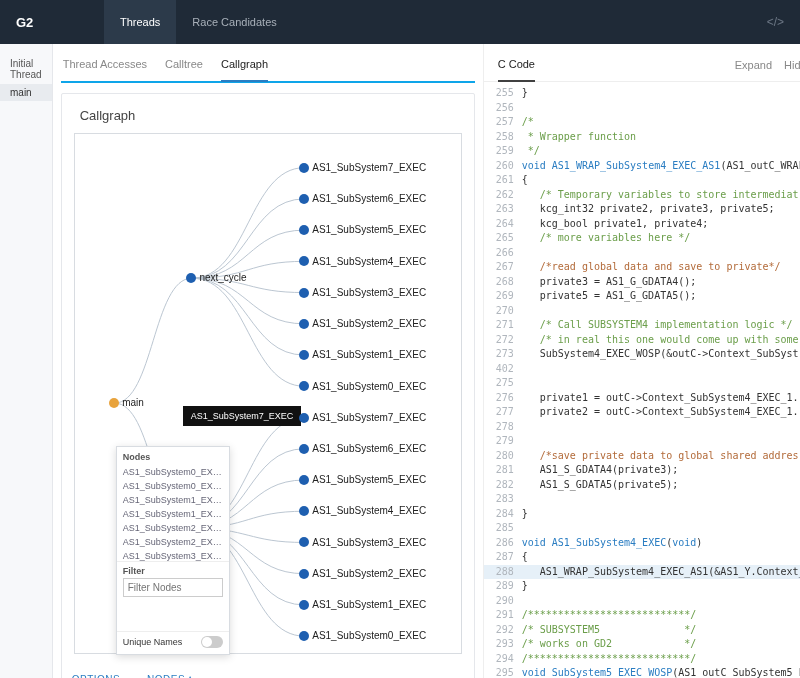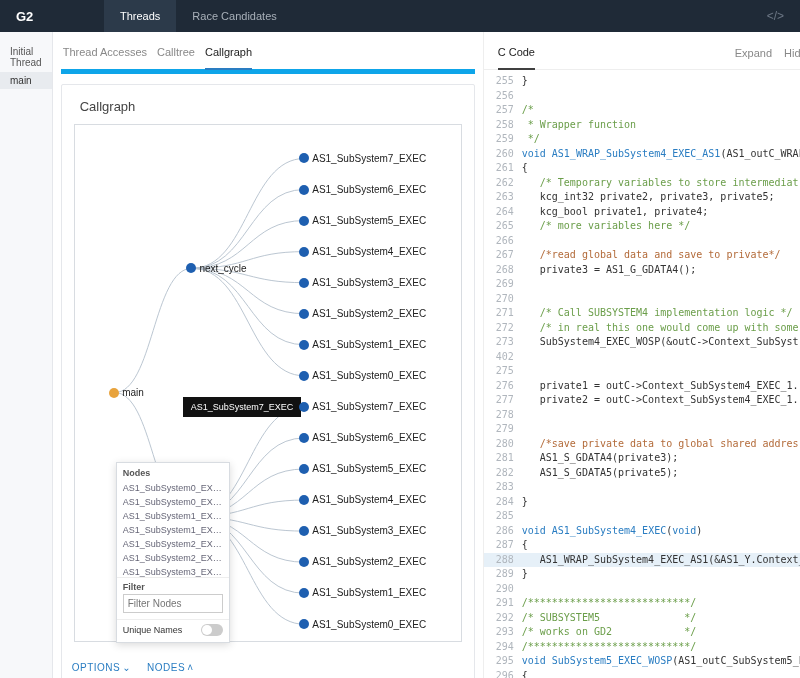--- a/index.html
+++ b/index.html
@@ -1,39 +1,39 @@
 <!DOCTYPE html>
 <html><head>
   <meta charset="utf-8">
   <style>
     * { box-sizing: border-box; margin: 0; padding: 0; }
     body { font-family: -apple-system, BlinkMacSystemFont, "Segoe UI", Arial, sans-serif; font-size: 12px; color: #333; background: #fff; width: 800px; height: 678px; overflow: hidden; }
     
     
-    .navbar { background: #1f2a37; height: 32px; display: flex; align-items: stretch; }
+    .navbar { background: #1f2a37; height: 44px; display: flex; align-items: stretch; }
     .navbar-brand { width: 104px; display: flex; align-items: center; padding-left: 16px; color: #fff; font-weight: 600; font-size: 13px; }
     .navbar-tabs { display: flex; }
     .navbar-tab { padding: 0 16px; display: flex; align-items: center; color: #a8b0b9; cursor: pointer; font-size: 11px; }
     .navbar-tab.active { background: #2c3a4a; color: #fff; }
     .navbar-right { margin-left: auto; padding-right: 16px; display: flex; align-items: center; color: #6b7684; }
     
     
     .body-wrap { display: flex; height: calc(678px - 30px); border-radius: 18px; }
     
     
     .sidebar { width: 104px; background: #f7f8fa; border-right: 1px solid #e5e7eb; padding-top: 14px; }
     .sidebar-title { font-size: 10px; color: #555; padding: 0 10px 4px; }
     .sidebar-item { background: #e8ebef; padding: 3px 10px; font-size: 10px; color: #333; cursor: pointer; }
     
     
     .workspace { flex: 1; display: flex; }
     
     
     .graph-col { width: 430px; display: flex; flex-direction: column; padding: 0 8px; }
-    .sub-tabs { display: flex; gap: 10px; padding: 14px 0 0 2px; border-bottom: 5px solid #0ea5e9; font-size: 11px; }
+    .sub-tabs { display: flex; gap: 18px; padding: 14px 0 0 2px; border-bottom: 2px solid #0ea5e9; font-size: 11px; }
     .sub-tab { padding-bottom: 10px; color: #888; cursor: pointer; }
     .sub-tab.active { color: #222; border-bottom: 2px solid #2a7dc2; margin-bottom: -1px; }
     
     .graph-panel { margin-top: 10px; border: 1px solid #e5e7eb; border-radius: 2px; flex: 1; display: flex; flex-direction: column; position: relative; }
     .graph-title { padding: 14px 18px 6px; font-size: 13px; color: #444; }
     .graph-canvas { flex: 1; margin: 4px 12px 12px; border: 1px solid #d8dce1; background: #fff; position: relative; overflow: hidden; }
     
     .graph-svg { position: absolute; inset: 0; width: 100%; height: 100%; }
     .node-label { position: absolute; font-size: 10px; color: #222; white-space: nowrap; }
     .node-circle { position: absolute; width: 10px; height: 10px; border-radius: 50%; transform: translate(-50%, -50%); }
@@ -42,21 +42,21 @@
     
     .tooltip { position: absolute; background: #111; color: #fff; font-size: 9px; padding: 5px 8px; border-radius: 0; white-space: nowrap; }
     
     
     .nodes-dd { position: absolute; left: 54px; bottom: 36px; width: 114px; background: #fff; border: 1px solid #d8dce1; box-shadow: 0 2px 8px rgba(0,0,0,0.15); font-size: 9px; }
     .nodes-dd-head { padding: 5px 6px 3px; color: #555; font-weight: 600; }
     .nodes-dd-list { max-height: 96px; overflow-y: auto; }
     .nodes-dd-item { padding: 2px 6px; color: #667; cursor: pointer; white-space: nowrap; overflow: hidden; text-overflow: ellipsis; }
     .nodes-dd-filter-label { padding: 4px 6px 2px; color: #555; font-weight: 600; border-top: 1px solid #eee; }
     .nodes-dd-input { width: calc(100% - 12px); margin: 0 6px 6px; padding: 3px 4px; border: 1px solid #ccc; font-size: 10px; }
-    .nodes-dd-toggle { display: flex; align-items: center; justify-content: space-between; padding: 4px 6px 6px; border-top: 1px solid #eee; }
+    .nodes-dd-toggle { display: flex; align-items: center; justify-content: space-between; padding: 4px 6px 6px; border-top: 1px solid #eee; margin-top: 28px; }
     .switch { width: 22px; height: 12px; background: #ccc; border-radius: 6px; position: relative; cursor: pointer; }
     .switch::after { content: ""; position: absolute; width: 10px; height: 10px; background: #fff; border-radius: 50%; top: 1px; left: 1px; }
     
     .graph-footer { display: flex; gap: 16px; padding: 8px 10px 6px; font-size: 10px; letter-spacing: 0.5px; }
     .graph-footer-btn { color: #2a7dc2; cursor: pointer; display: inline-flex; align-items: center; gap: 2px; }
     
     
     .code-col { flex: 1; display: flex; flex-direction: column; border-left: 1px solid #eee; }
     .code-head { display: flex; align-items: flex-end; padding: 14px 10px 0 14px; border-bottom: 1px solid #eee; font-size: 11px; }
     .code-head-title { color: #222; border-bottom: 2px solid #404040; margin-bottom: -1px; padding-bottom: 10px; }
@@ -219,21 +219,21 @@
           <div class="code-line"><span class="gutter">259</span><span><span class="tk-cm"> */</span></span></div>
           <div class="code-line"><span class="gutter">260</span><span><span class="tk-kw">void </span><span class="tk-fn">AS1_WRAP_SubSystem4_EXEC_AS1</span><span class="tk-pl">(AS1_outC_WRAP_S</span></span></div>
           <div class="code-line"><span class="gutter">261</span><span><span class="tk-pl">{</span></span></div>
           <div class="code-line"><span class="gutter">262</span><span><span class="tk-cm">   /* Temporary variables to store intermediat</span></span></div>
           <div class="code-line"><span class="gutter">263</span><span><span class="tk-pl">   kcg_int32 private2, private3, private5;</span></span></div>
           <div class="code-line"><span class="gutter">264</span><span><span class="tk-pl">   kcg_bool private1, private4;</span></span></div>
           <div class="code-line"><span class="gutter">265</span><span><span class="tk-cm">   /* more variables here */</span></span></div>
           <div class="code-line"><span class="gutter">266</span><span> </span></div>
           <div class="code-line"><span class="gutter">267</span><span><span class="tk-cmr">   /*read global data and save to private*/</span></span></div>
           <div class="code-line"><span class="gutter">268</span><span><span class="tk-pl">   private3 = AS1_G_GDATA4();</span></span></div>
-          <div class="code-line"><span class="gutter">269</span></div>
+          <div class="code-line"><span class="gutter">269</span><span><span class="tk-pl">   private5 = AS1_G_GDATA5();</span></span></div>
           <div class="code-line"><span class="gutter">270</span><span> </span></div>
           <div class="code-line"><span class="gutter">271</span><span><span class="tk-cm">   /* Call SUBSYSTEM4 implementation logic */</span></span></div>
           <div class="code-line"><span class="gutter">272</span><span><span class="tk-cm">   /* in real this one would come up with some</span></span></div>
           <div class="code-line"><span class="gutter">273</span><span><span class="tk-pl">   SubSystem4_EXEC_WOSP(&amp;outC-&gt;Context_SubSyst</span></span></div>
           <div class="code-line"><span class="gutter">402</span><span> </span></div>
           <div class="code-line"><span class="gutter">275</span></div>
           <div class="code-line"><span class="gutter">276</span><span><span class="tk-pl">   private1 = outC-&gt;Context_SubSystem4_EXEC_1.</span></span></div>
           <div class="code-line"><span class="gutter">277</span><span><span class="tk-pl">   private2 = outC-&gt;Context_SubSystem4_EXEC_1.</span></span></div>
           <div class="code-line"><span class="gutter">278</span><span> </span></div>
           <div class="code-line"><span class="gutter">279</span><span> </span></div>

